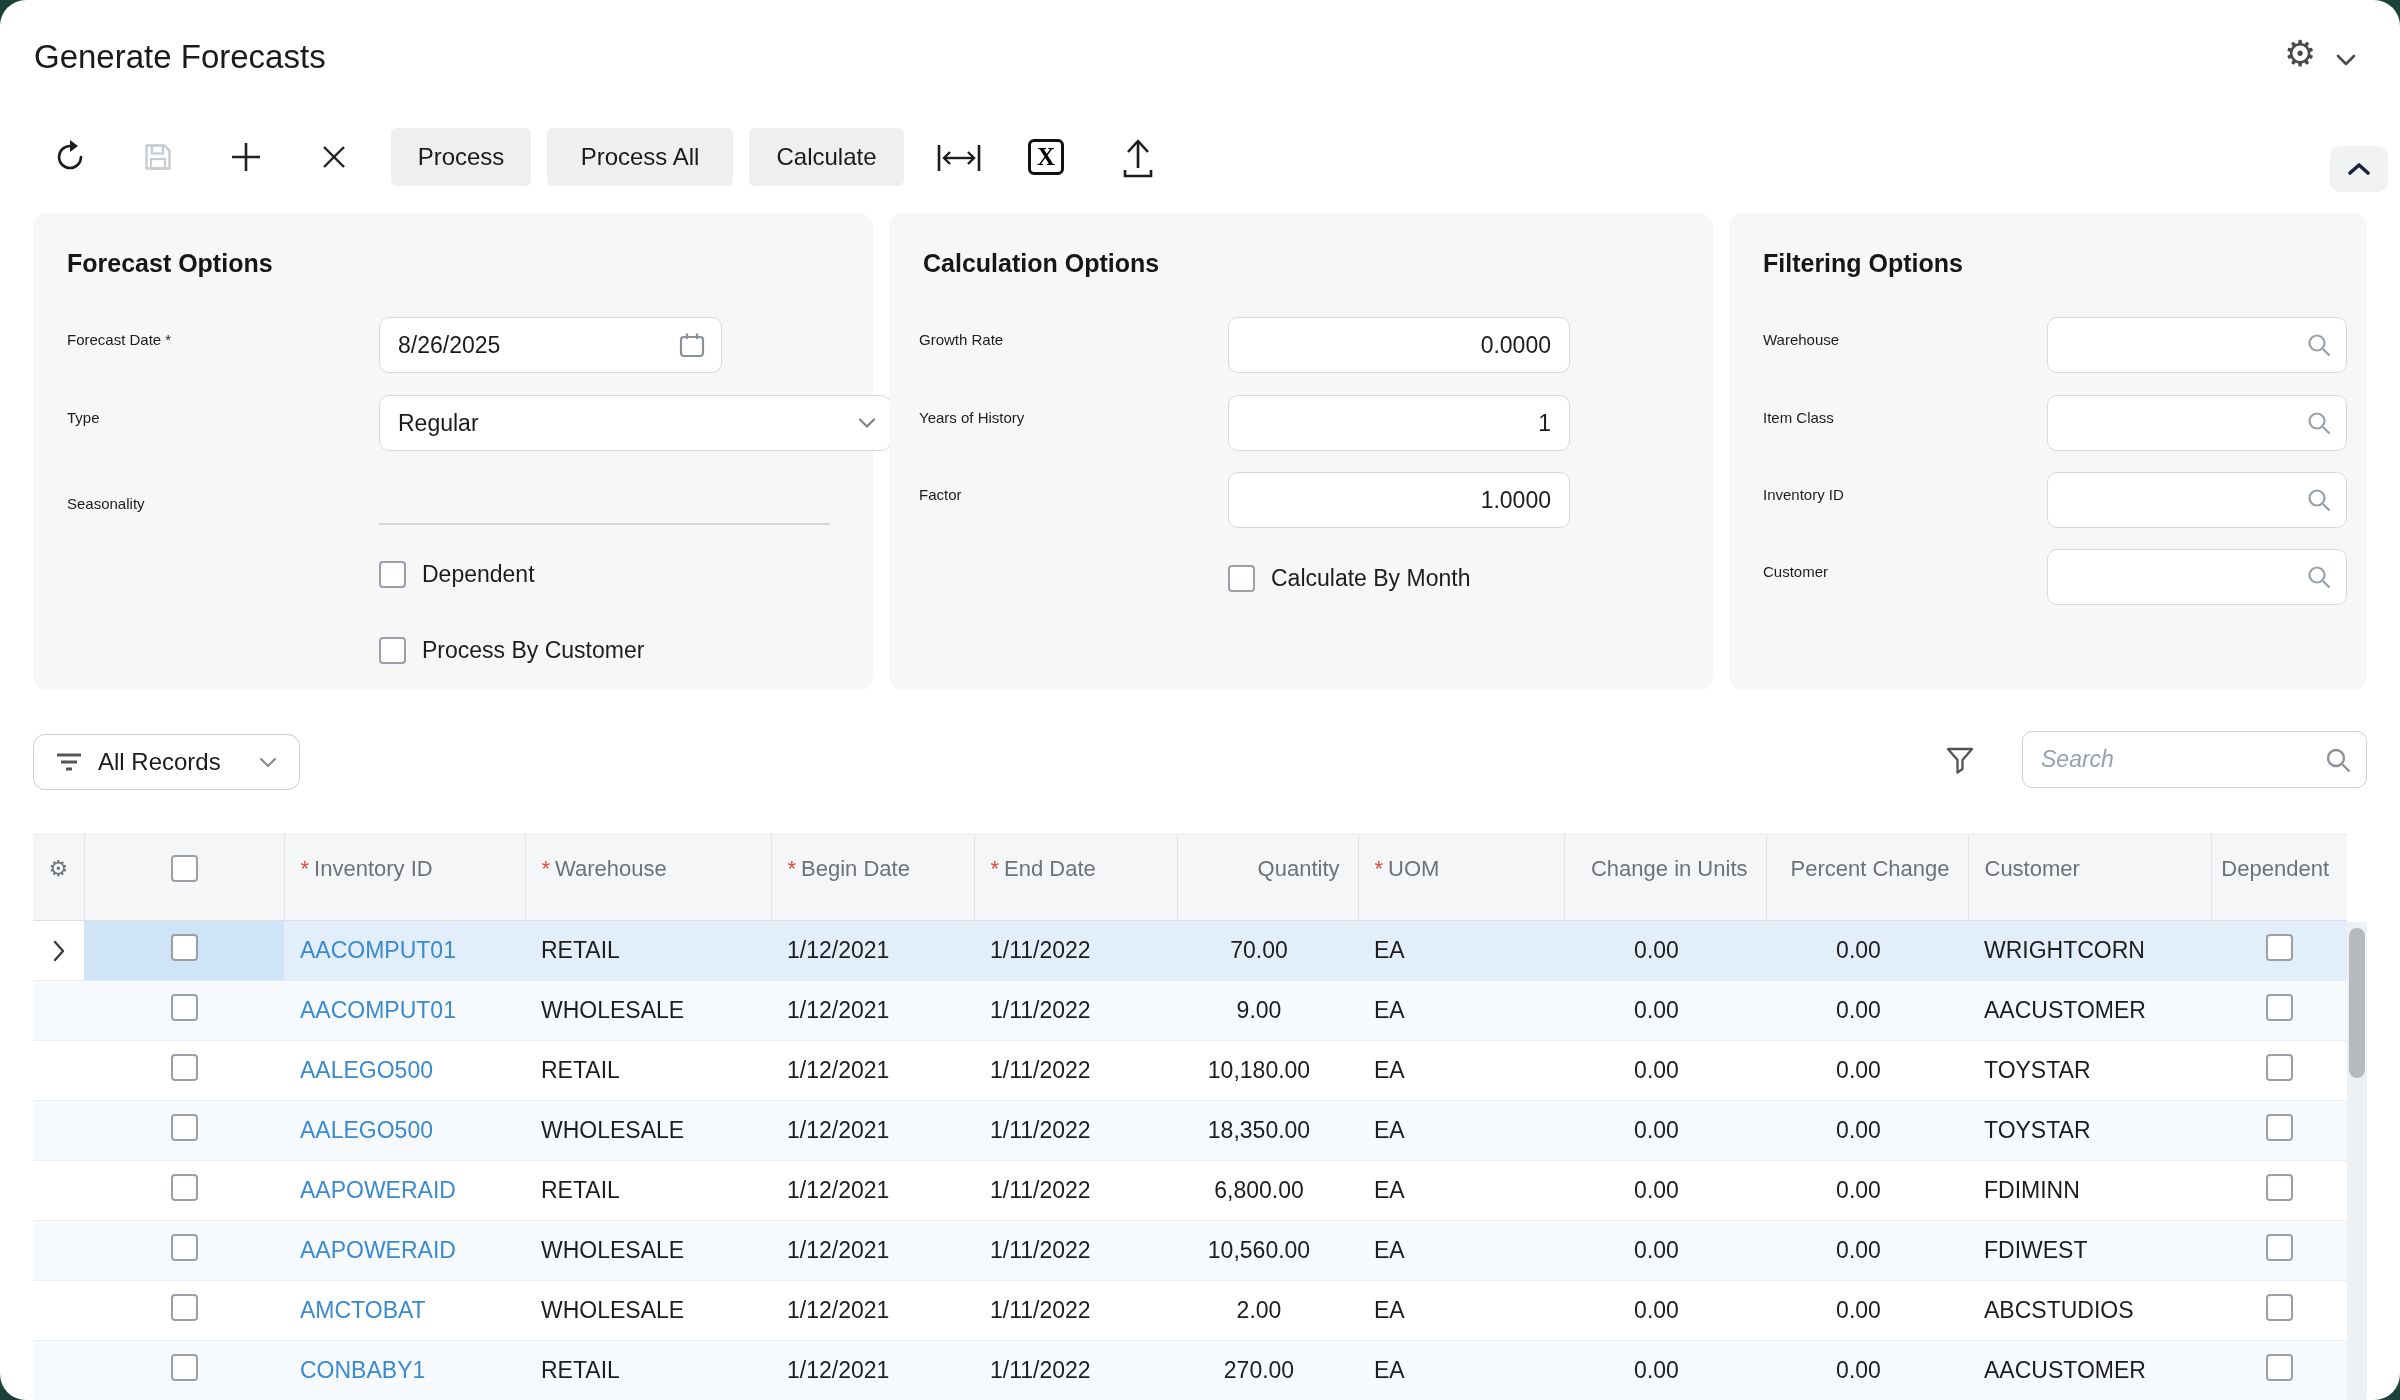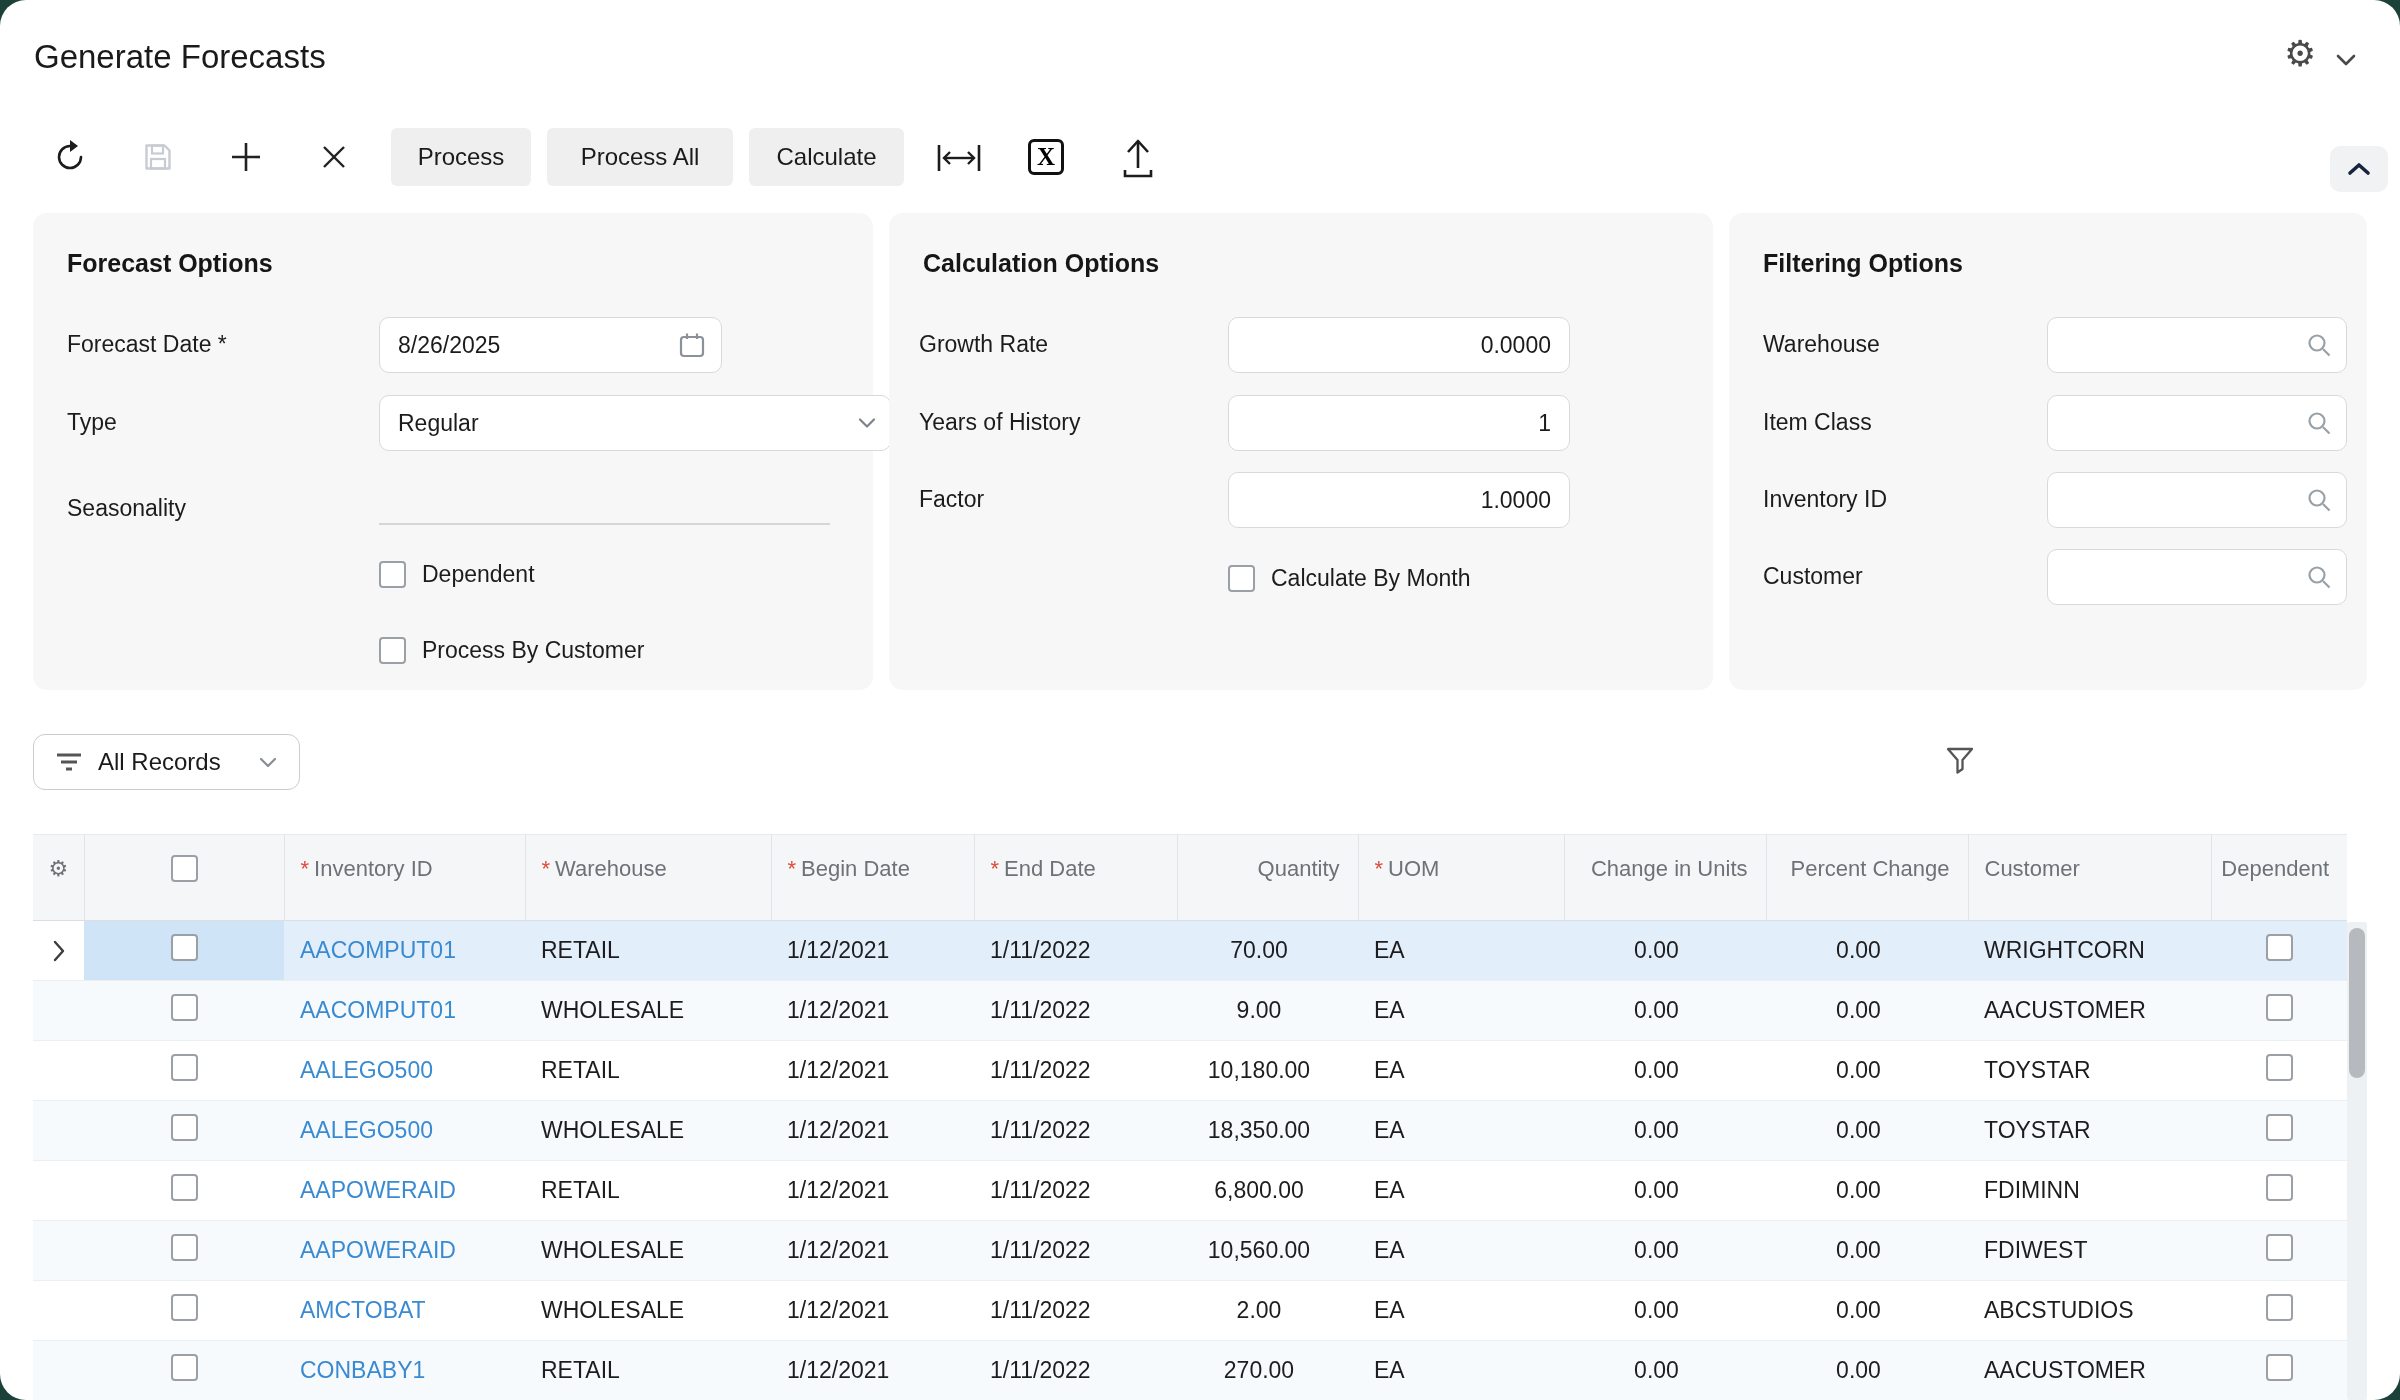--- a/index.html
+++ b/index.html
@@ -20,21 +20,21 @@
              font-weight:700;font-size:25px;color:#000;box-sizing:border-box;}
   .collapse-btn{position:absolute;left:2330px;top:146px;width:58px;height:46px;background:#f1f2f3;border-radius:10px;
                 display:flex;align-items:center;justify-content:center;cursor:pointer;}
 
   
   .panel{position:absolute;top:213px;height:477px;background:#f7f7f8;border-radius:14px;}
   #panel-forecast{left:33px;width:840px;}
   #panel-calculation{left:889px;width:824px;}
   #panel-filtering{left:1729px;width:638px;}
   .panel-title{position:absolute;left:34px;top:36px;font-size:25px;font-weight:700;color:#161616;}
-  .f-label{position:absolute;font-size:23px;color:#1c1c1c;}
+  .f-label{position:absolute;font-size:15px;color:#1c1c1c;}
   .f-input{position:absolute;height:56px;background:#fff;border:1.5px solid #d7dadd;border-radius:10px;box-sizing:border-box;
            display:flex;align-items:center;}
   .f-input input{border:none;outline:none;background:transparent;font-family:inherit;font-size:23px;color:#1b1b1b;
                  width:100%;height:100%;padding:0 18px;box-sizing:border-box;}
   .f-input input.num{text-align:right;}
   .f-input .trail{position:absolute;right:14px;top:50%;transform:translateY(-50%);display:flex;align-items:center;}
   .underline-field{position:absolute;border-bottom:2px solid #d4d7da;}
   .chk-row{position:absolute;display:flex;align-items:center;gap:16px;}
   .cb-box{display:inline-block;width:27px;height:27px;background:#fff;border:2px solid #9aa0a5;border-radius:4px;box-sizing:border-box;}
   .chk-row span.lbl{font-size:23px;color:#1c1c1c;}
@@ -267,20 +267,29 @@
         <polyline points="2,2 9,9 16,2" fill="none" stroke="#8a9097" stroke-width="2.2" stroke-linecap="round" stroke-linejoin="round"></polyline>
       </svg>
   </div>
 
   <div class="filter-funnel">
     <svg width="32" height="32" viewBox="0 0 32 32">
         <path d="M4 5 h24 l-9.5 11 v9 l-5 3.5 v-12.5 z" fill="none" stroke="#555" stroke-width="2.3" stroke-linejoin="round"></path>
       </svg>
   </div>
 
+  <div class="search-box">
+    <input type="text" placeholder="Search" style="">
+    <span class="mag">
+      <svg width="28" height="28" viewBox="0 0 28 28">
+          <circle cx="12" cy="12" r="8" fill="none" stroke="#8a9097" stroke-width="2.3"></circle>
+          <line x1="18.5" y1="18.5" x2="25.5" y2="25.5" stroke="#8a9097" stroke-width="2.3"></line>
+        </svg>
+    </span>
+  </div>
 
   <table class="grid">
     <colgroup>
       <col style="width:51px">
         <col style="width:200px">
         <col style="width:241px">
         <col style="width:246px">
       <col style="width:203px">
         <col style="width:203px">
         <col style="width:181px">

